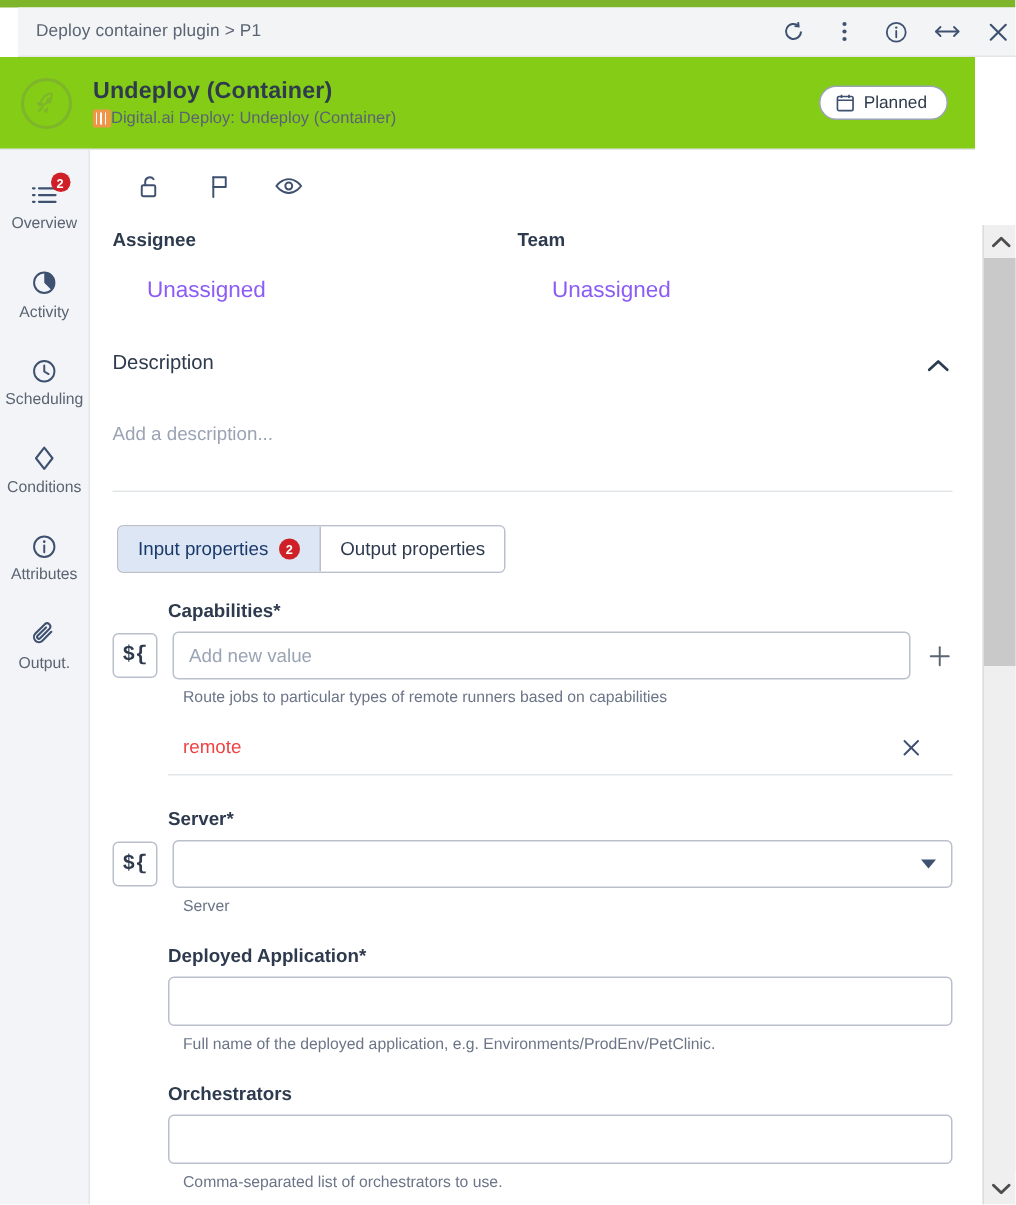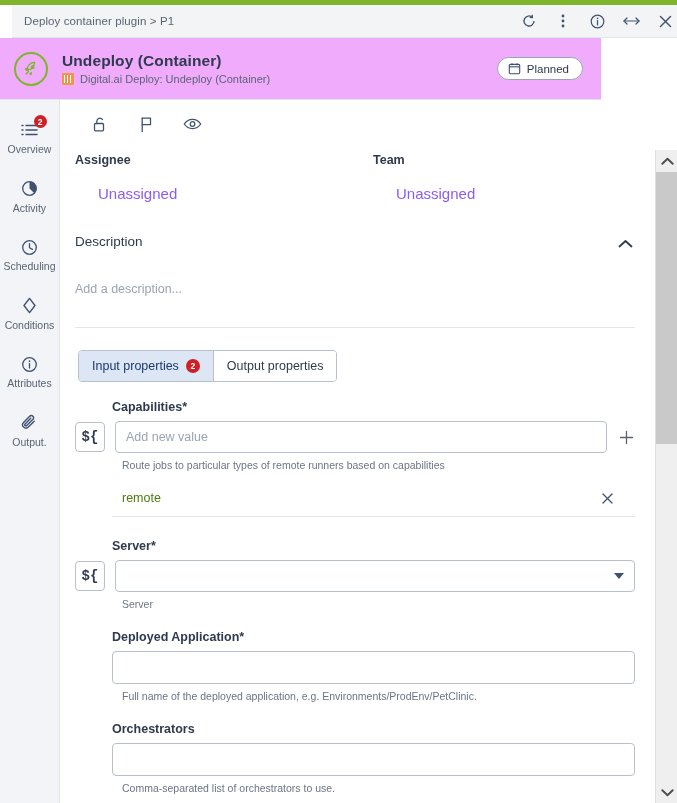--- a/index.html
+++ b/index.html
@@ -47,40 +47,40 @@
     width: 20px; height: 20px;
     display: flex; align-items: center; justify-content: center;
     color: #3f5170;
     cursor: pointer;
   }
   .chrome-btn svg { display: block; }
 
   
   .header {
     position: absolute; top: 38px; left: 0;
-    width: 601px; height: 62px;
-    background: #f0abfc;
+    width: 650px; height: 62px;
+    background: #84cc16;
     border-bottom: 1px solid #e3e6e8;
     display: flex; align-items: center;
   }
   .rocket-wrap {
     width: 62px; display: flex; justify-content: center; align-items: center;
   }
   .rocket-circle {
     width: 34px; height: 34px; border-radius: 50%;
     border: 2px solid #7eb52b;
     display: flex; align-items: center; justify-content: center;
     color: #7eb52b;
   }
   .header-texts { display: flex; flex-direction: column; gap: 3px; }
   .title {
     font-size: 15.5px; font-weight: bold; color: #2e3a4d;
     letter-spacing: .1px;
   }
-  .subtitle-row { display: flex; align-items: center; gap: 6px; }
+  .subtitle-row { display: flex; align-items: center; }
   .plugin-icon {
     width: 12px; height: 12px;
     background: #f0954a;
     border-radius: 1px;
     position: relative; overflow: hidden;
   }
   .plugin-icon::before {
     content: ""; position: absolute; top: 2px; left: 2px;
     width: 8px; height: 8px;
     background:
@@ -146,21 +146,20 @@
   .tool-icon {
     width: 20px; height: 20px;
     display: flex; align-items: center; justify-content: center;
     color: #3f5170;
     cursor: pointer;
   }
 
   .assign-row {
     display: flex;
     padding: 7px 0 6px 0;
-    gap: 28px;
   }
   .assign-col { width: 285px; padding-left: 15px; }
   .assign-col.team { padding-left: 305px; width: auto; }
   .field-head {
     font-size: 12.5px; font-weight: bold; color: #2e3a4d;
     margin-bottom: 18px;
   }
   .field-value {
     font-size: 15px; color: #8b5cf6; padding-left: 23px;
   }
@@ -257,21 +256,21 @@
     font-size: 10.5px; color: #6b7587;
     margin-top: 6px;
     padding-left: 10px;
   }
   .chip-row {
     display: flex; align-items: center;
     margin: 19px 0 0 0;
     padding: 0 20px 10px 10px;
     border-bottom: 1px solid #e3e6e8;
   }
-  .chip-label { font-size: 12.5px; color: #4d7c0f; }
+  .chip-label { font-size: 12.5px; color: #ef4444; }
   .chip-remove {
     margin-left: auto; color: #3f5170;
     font-size: 13px; cursor: pointer;
     display: flex; align-items: center; justify-content: center;
     width: 16px; height: 16px;
   }
   .select-input {
     flex: 1; height: 32px;
     border: 1px solid #b9c0cc; border-radius: 4px;
     background: #ffffff;

